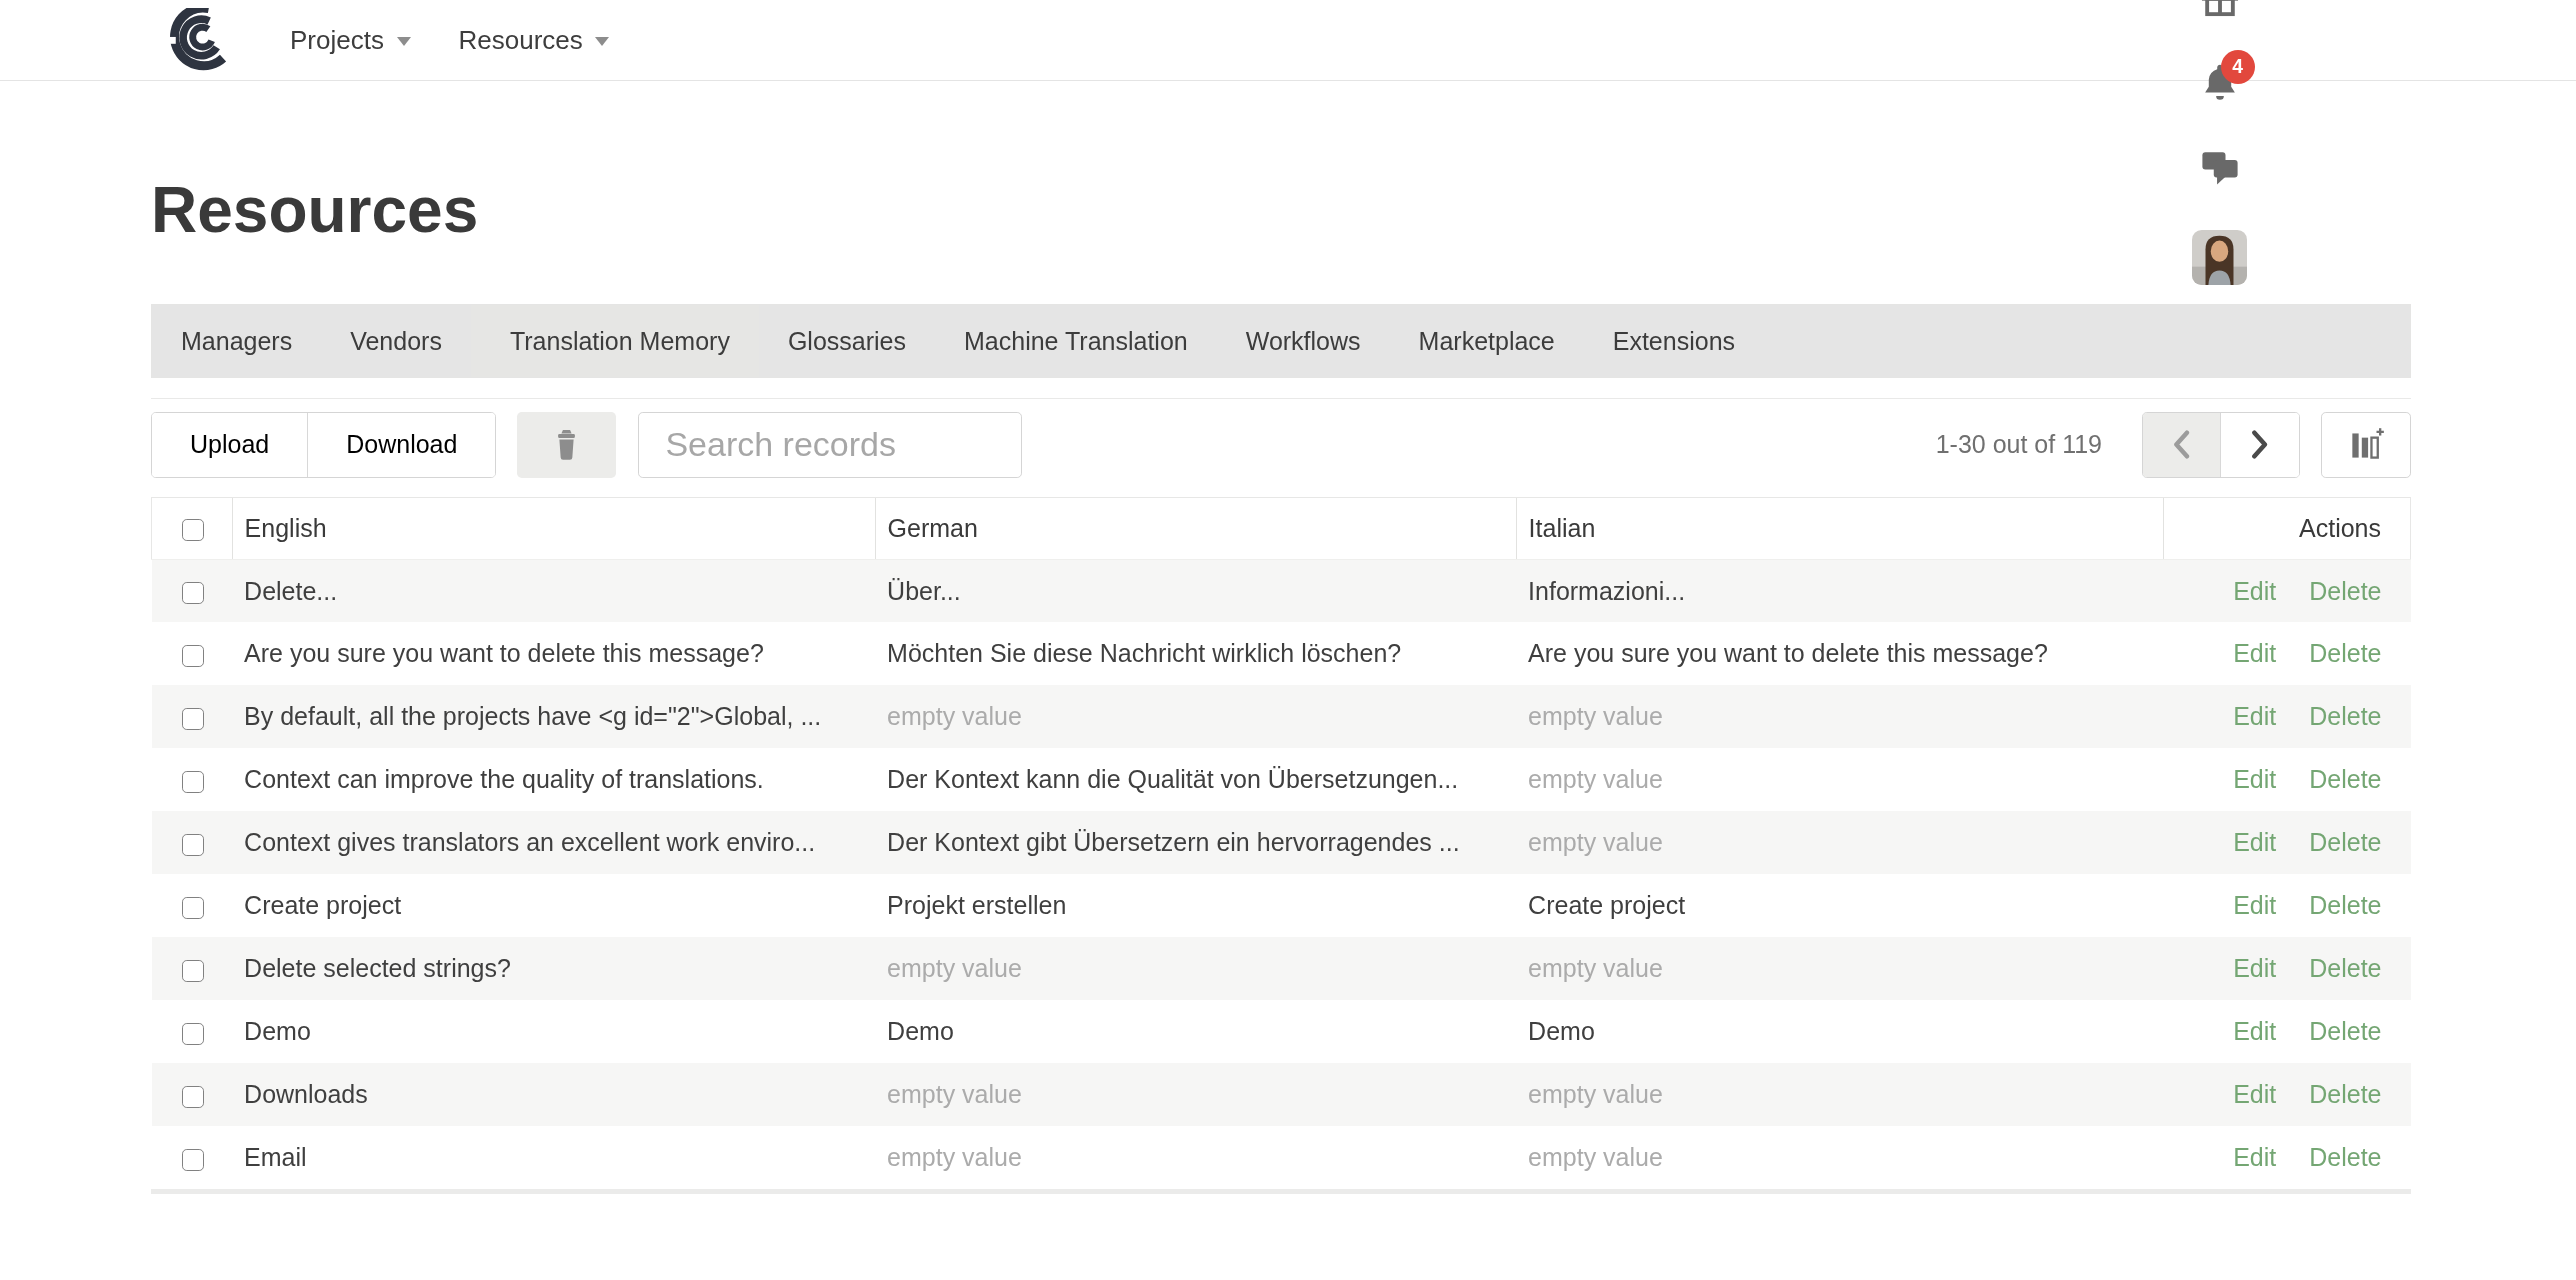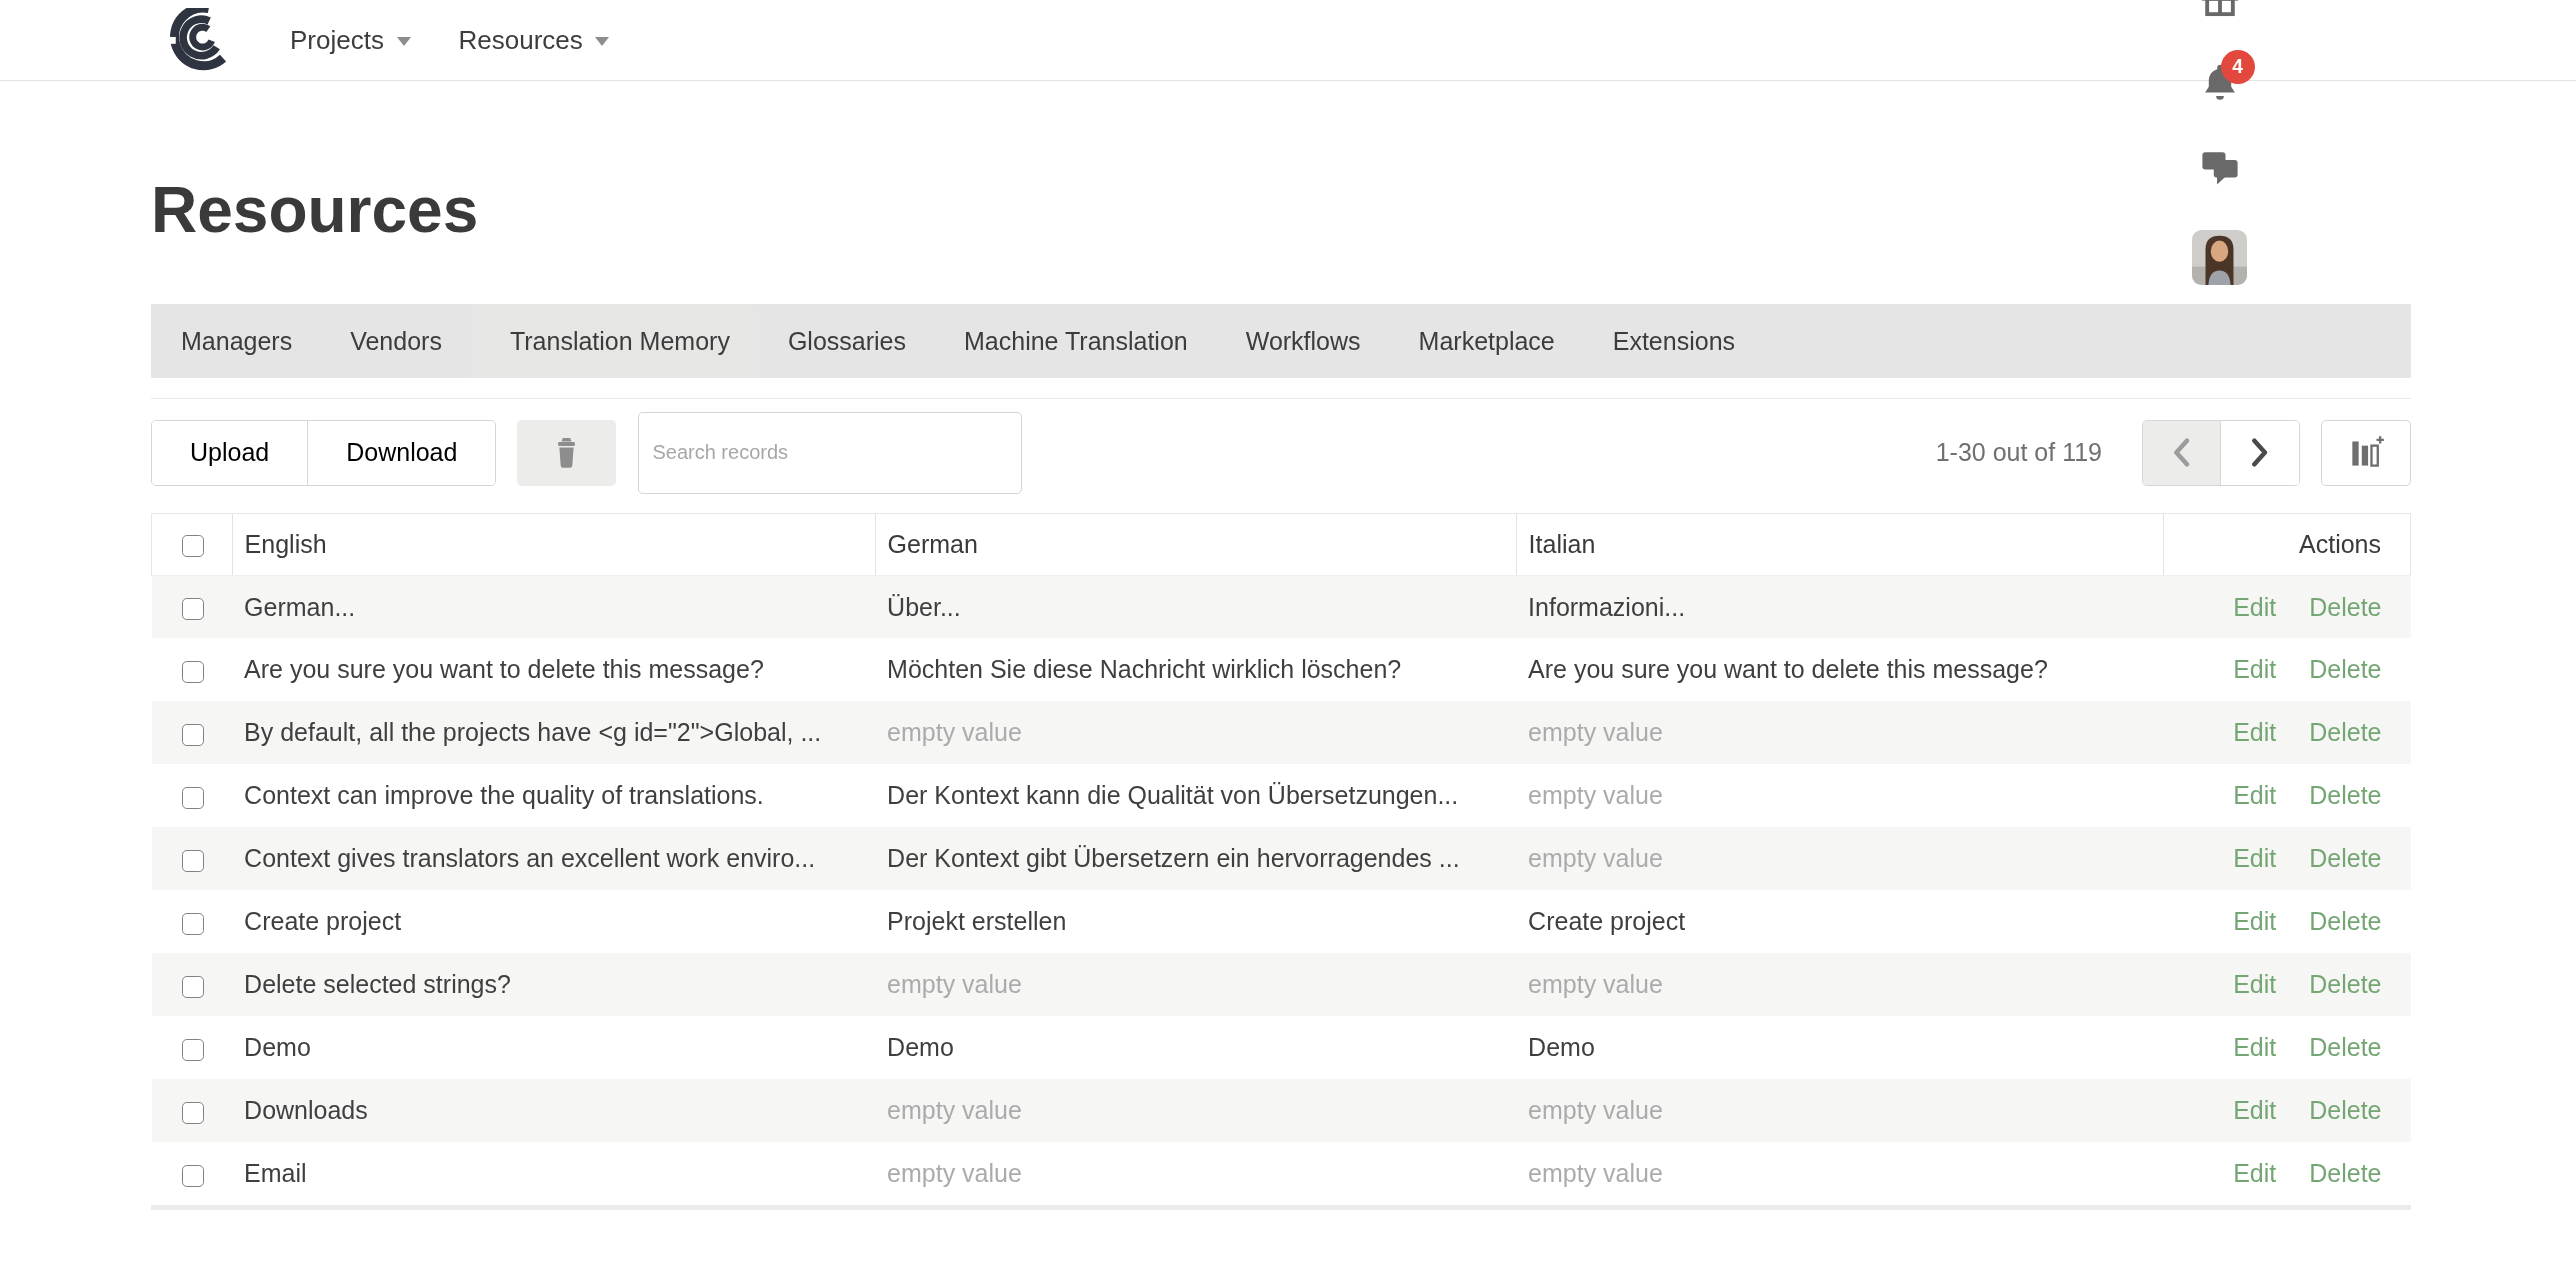--- a/index.html
+++ b/index.html
@@ -44,22 +44,22 @@
 
   .divider { margin-top:20px; border-top:1px solid #e9e9e8; height:0; }
 
   .toolbar { margin-top:12.6px; display:flex; align-items:center; }
   .btn-group { display:flex; border:1px solid #d5d5d5; border-radius:4.8px; overflow:hidden; background:#fff; }
   .btn-group .btn { height:64px; padding:0 38px; background:#fff; border:none; font-size:25px;
                     color:#000000; font-family:inherit; display:flex; align-items:center; cursor:pointer; }
   .btn-group .btn + .btn { border-left:1px solid #d8d8d8; }
   .trash-btn { margin-left:21px; width:99px; height:66px; background:#ececea; border:none;
                border-radius:4.8px; display:flex; align-items:center; justify-content:center; cursor:pointer; }
-  .search-records { margin-left:22px; width:384px; height:82px; border:1px solid #d5d5d5; border-radius:4.8px;
-                    padding:0 13px; font-size:20px; color:#3d3d3d; font-family:inherit; outline:none; }
+  .search-records { margin-left:22px; width:384px; height:66px; border:1px solid #d5d5d5; border-radius:4.8px;
+                    padding:0 26px; font-size:34px; color:#3d3d3d; font-family:inherit; outline:none; }
   .search-records::placeholder { color:#a7a7a7; }
   .toolbar-spacer { flex:1; }
   .range-text { font-size:25px; color:#707070; }
   .pager { margin-left:40px; display:flex; border:1px solid #d5d5d5; border-radius:4.8px; overflow:hidden; }
   .page-btn { width:78px; height:64px; border:none; background:#fff; display:flex; align-items:center;
               justify-content:center; cursor:pointer; }
   .page-btn.prev { background:#ececea; border-right:1px solid #d8d8d8; }
   .columns-btn { margin-left:21px; width:90px; height:66px; background:#fff; border:1px solid #d5d5d5;
                  border-radius:4.8px; display:flex; align-items:center; justify-content:center; cursor:pointer; }
 
@@ -236,21 +236,21 @@
         <th>German</th>
         <th>Italian</th>
         <th>Actions</th>
       </tr>
     </thead>
     <tbody id="rows">
   <tr>
     <td class="col-check">
       <input type="checkbox" style="">
     </td>
-    <td class="col-en">German...</td>
+    <td class="col-en">Delete...</td>
     <td class="col-de">Über...</td>
     <td class="col-it">Informazioni...</td>
     <td class="col-actions">
       <a class="edit-link" href="#">Edit</a>
       <a class="delete-link" href="#">Delete</a>
     </td>
   </tr>
 
   <tr>
     <td class="col-check">

